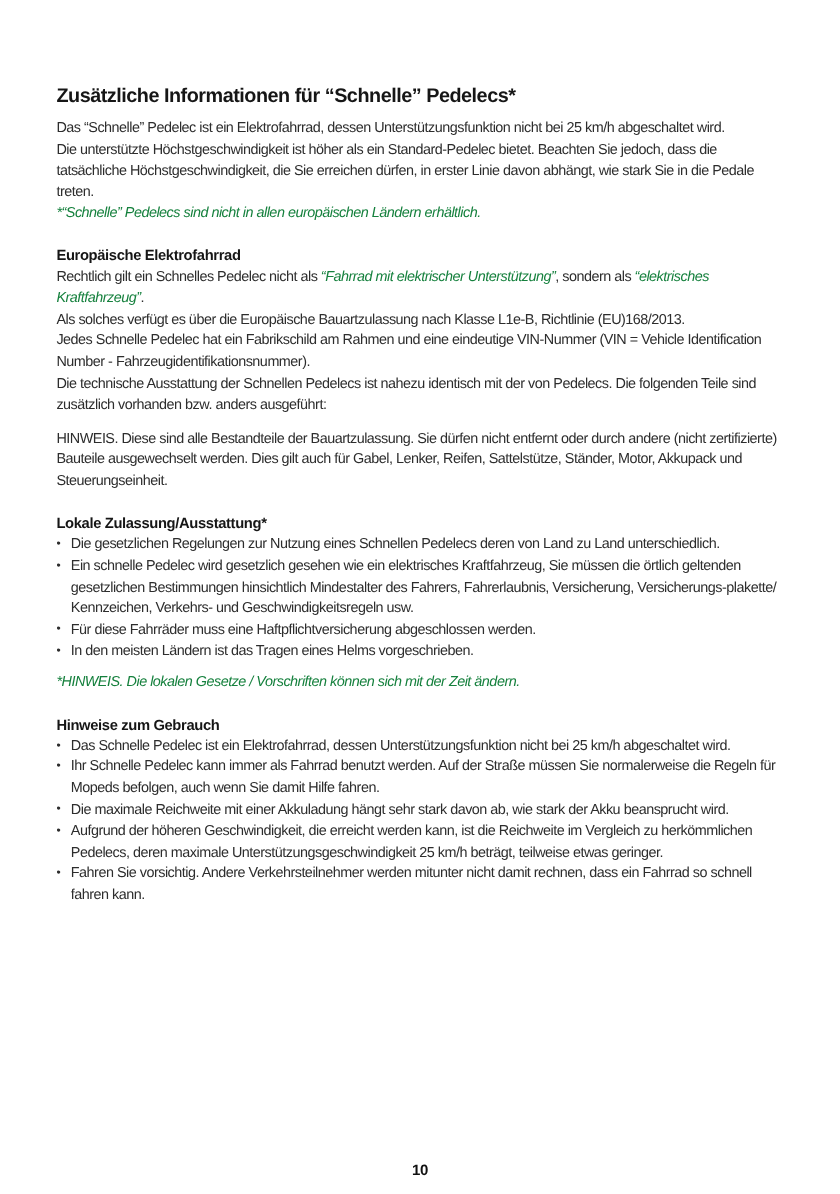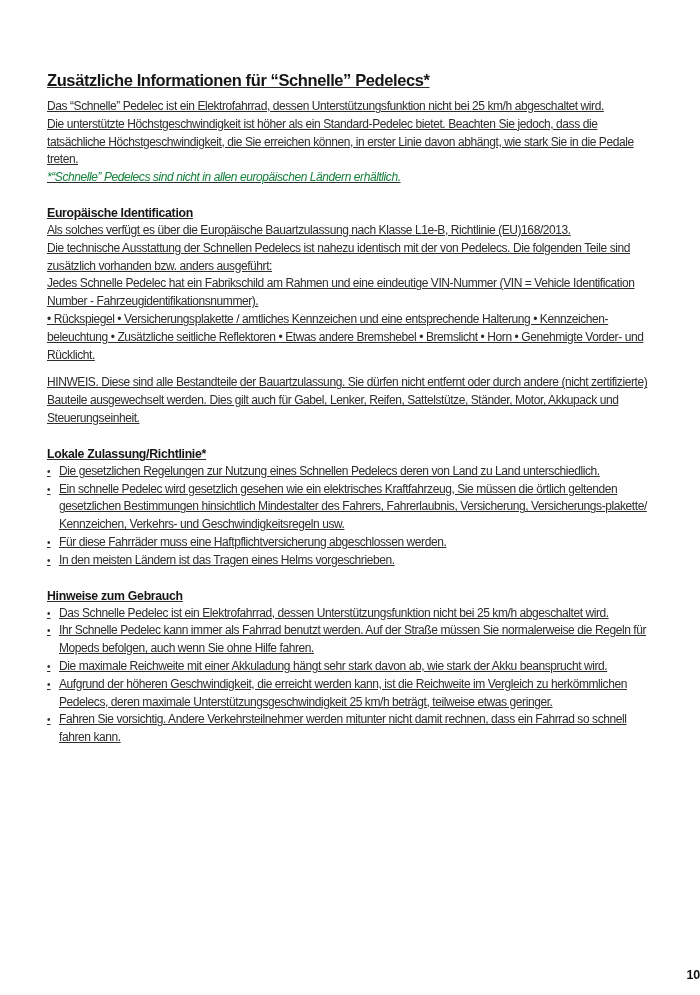--- a/index.html
+++ b/index.html
@@ -6,21 +6,21 @@
   .page {
     position: relative;
     width: 700px;
     height: 995px;
     background: #ffffff;
     overflow: hidden;
     font-family: "Liberation Sans", sans-serif;
     color: #2d2d2d;
     box-sizing: border-box;
   }
-  .content { padding: 70px 45px 0 47px; text-decoration: underline; }
+  .content { padding: 70px 45px 0 47px; }
   h1.title {
     margin: 0 0 8px 0;
     font-size: 16.5px;
     line-height: 20px;
     font-weight: 700;
     letter-spacing: -0.4px;
     color: #161616;
   }
   .t {
     font-size: 12px;
@@ -46,79 +46,80 @@
     line-height: 17.8px;
     color: #2d2d2d;
   }
   .bt { flex: 1; }
   .sub-note { margin-left: 12px; }
   .footnote-line { margin-top: 8px; }
   .page-number {
     position: absolute;
     left: 0; right: 0;
     bottom: 13px;
-    text-align: right;
+    text-align: center;
     font-size: 12.5px;
     font-weight: 700;
     letter-spacing: -0.2px;
     color: #111111;
   }
 </style>
 </head>
 <body>
 
 <div class="page">
   <div class="content">
 
     <h1 class="title">Zusätzliche Informationen für “Schnelle” Pedelecs*</h1>
 
     <div>
       <p class="t">Das “Schnelle” Pedelec ist ein Elektrofahrrad, dessen Unterstützungsfunktion nicht bei 25 km/h abgeschaltet wird.</p>
-      <p class="t">Die unterstützte Höchstgeschwindigkeit ist höher als ein Standard-Pedelec bietet. Beachten Sie jedoch, dass die tatsächliche Höchstgeschwindigkeit, die Sie erreichen können, in erster Linie davon abhängt, wie stark Sie in die Pedale treten.</p>
+      <p class="t">Die unterstützte Höchstgeschwindigkeit ist höher als ein Standard-Pedelec bietet. Beachten Sie jedoch, dass die tatsächliche Höchstgeschwindigkeit, die Sie erreichen dürfen, in erster Linie davon abhängt, wie stark Sie in die Pedale treten.</p>
       <p class="t it">*“Schnelle” Pedelecs sind nicht in allen europäischen Ländern erhältlich.</p>
     </div>
 
     <div>
-      <h2 class="sec">Europäische Identification</h2>
+      <h2 class="sec">Europäische Elektrofahrrad</h2>
+      <p class="t"><span>Rechtlich gilt ein Schnelles Pedelec nicht als </span><span class="it">“Fahrrad mit elektrischer Unterstützung”</span><span>, sondern als </span><span class="it">“elektrisches Kraftfahrzeug”</span><span>.</span></p>
       <p class="t">Als solches verfügt es über die Europäische Bauartzulassung nach Klasse L1e-B, Richtlinie (EU)168/2013.</p>
+      <p class="t">Jedes Schnelle Pedelec hat ein Fabrikschild am Rahmen und eine eindeutige VIN-Nummer (VIN = Vehicle Identification Number - Fahrzeugidentifikationsnummer).</p>
       <p class="t">Die technische Ausstattung der Schnellen Pedelecs ist nahezu identisch mit der von Pedelecs. Die folgenden Teile sind zusätzlich vorhanden bzw. anders ausgeführt:</p>
-      <p class="t">Jedes Schnelle Pedelec hat ein Fabrikschild am Rahmen und eine eindeutige VIN-Nummer (VIN = Vehicle Identification Number - Fahrzeugidentifikationsnummer).</p>
-      <p class="t">• Rückspiegel • Versicherungsplakette / amtliches Kennzeichen und eine entsprechende Halterung • Kennzeichen-beleuchtung • Zusätzliche seitliche Reflektoren • Etwas andere Bremshebel • Bremslicht • Horn • Genehmigte Vorder- und Rücklicht.</p>
       <p class="t gap-before">HINWEIS. Diese sind alle Bestandteile der Bauartzulassung. Sie dürfen nicht entfernt oder durch andere (nicht zertifizierte) Bauteile ausgewechselt werden. Dies gilt auch für Gabel, Lenker, Reifen, Sattelstütze, Ständer, Motor, Akkupack und Steuerungseinheit.</p>
     </div>
 
     <div>
-      <h2 class="sec">Lokale Zulassung/Richtlinie*</h2>
+      <h2 class="sec">Lokale Zulassung/Ausstattung*</h2>
       <div class="bullet">
         <span class="bm">•</span>
         <span class="bt t">Die gesetzlichen Regelungen zur Nutzung eines Schnellen Pedelecs deren von Land zu Land unterschiedlich.</span>
       </div>
       <div class="bullet">
         <span class="bm">•</span>
         <span class="bt t">Ein schnelle Pedelec wird gesetzlich gesehen wie ein elektrisches Kraftfahrzeug, Sie müssen die örtlich geltenden gesetzlichen Bestimmungen hinsichtlich Mindestalter des Fahrers, Fahrerlaubnis, Versicherung, Versicherungs-plakette/ Kennzeichen, Verkehrs- und Geschwindigkeitsregeln usw.</span>
       </div>
       <div class="bullet">
         <span class="bm">•</span>
         <span class="bt t">Für diese Fahrräder muss eine Haftpflichtversicherung abgeschlossen werden.</span>
       </div>
       <div class="bullet">
         <span class="bm">•</span>
         <span class="bt t">In den meisten Ländern ist das Tragen eines Helms vorgeschrieben.</span>
       </div>
+      <p class="t it footnote-line">*HINWEIS. Die lokalen Gesetze / Vorschriften können sich mit der Zeit ändern.</p>
     </div>
 
     <div>
       <h2 class="sec">Hinweise zum Gebrauch</h2>
       <div class="bullet">
         <span class="bm">•</span>
         <span class="bt t">Das Schnelle Pedelec ist ein Elektrofahrrad, dessen Unterstützungsfunktion nicht bei 25 km/h abgeschaltet wird.</span>
       </div>
       <div class="bullet">
         <span class="bm">•</span>
-        <span class="bt t">Ihr Schnelle Pedelec kann immer als Fahrrad benutzt werden. Auf der Straße müssen Sie normalerweise die Regeln für Mopeds befolgen, auch wenn Sie ohne Hilfe fahren.</span>
+        <span class="bt t">Ihr Schnelle Pedelec kann immer als Fahrrad benutzt werden. Auf der Straße müssen Sie normalerweise die Regeln für Mopeds befolgen, auch wenn Sie damit Hilfe fahren.</span>
       </div>
       <div class="bullet">
         <span class="bm">•</span>
         <span class="bt t">Die maximale Reichweite mit einer Akkuladung hängt sehr stark davon ab, wie stark der Akku beansprucht wird.</span>
       </div>
       <div class="bullet">
         <span class="bm">•</span>
         <span class="bt t">Aufgrund der höheren Geschwindigkeit, die erreicht werden kann, ist die Reichweite im Vergleich zu herkömmlichen Pedelecs, deren maximale Unterstützungsgeschwindigkeit 25 km/h beträgt, teilweise etwas geringer.</span>
       </div>
       <div class="bullet">

